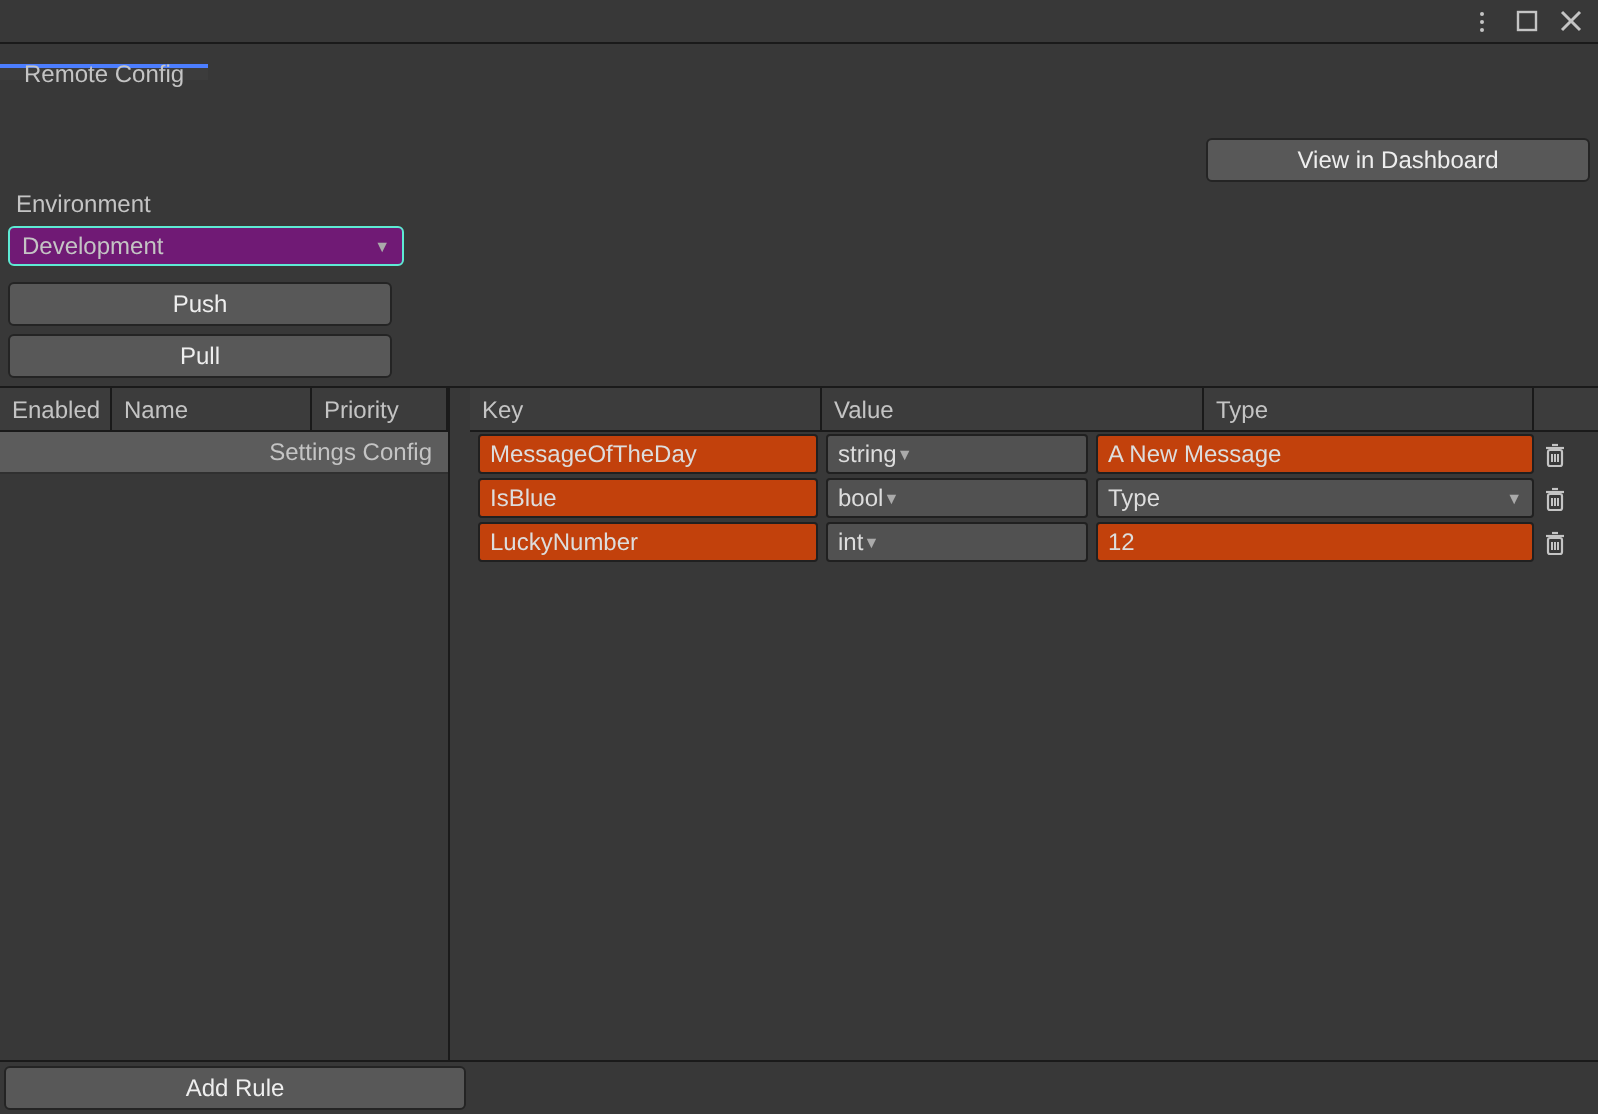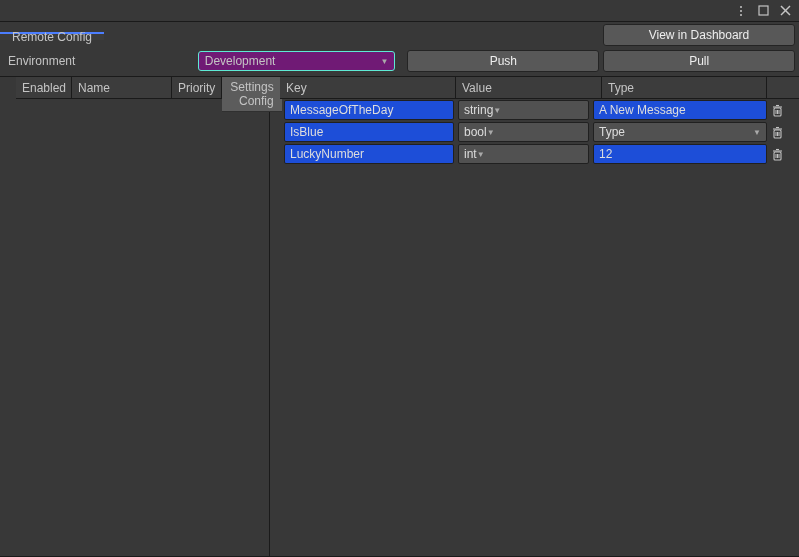--- a/index.html
+++ b/index.html
@@ -6,54 +6,54 @@
 body { background: #383838; color: #c4c4c4; width: 799px; height: 557px; overflow: hidden; display: flex; flex-direction: column; }
 
 
 .titlebar { background: #383838; height: 22px; display: flex; align-items: stretch; border-bottom: 1px solid #1a1a1a; }
 .tab { background: #3c3c3c; padding: 3px 12px; border-top: 2px solid #4c7eff; display: flex; align-items: center; margin-top: 32px; }
 .titlebar-spacer { flex: 1; }
 .titlebar-btns { display: flex; align-items: center; gap: 6px; padding-right: 6px; }
 .icon-btn { width: 16px; height: 16px; display: flex; align-items: center; justify-content: center; color: #c4c4c4; cursor: pointer; }
 
 
-.top-row { display: flex; justify-content: flex-end; padding: 2px 4px; gap: 4px; }
+.top-row { display: flex; justify-content: flex-end; padding: 2px 4px; gap: 4px; margin-top: 45px; }
 .unity-btn { background: #585858; border: 1px solid #242424; border-radius: 3px; color: #eee; padding: 3px 10px; text-align: center; cursor: pointer; }
 .unity-btn.wide { width: 192px; }
 
 
-.env-row { display: flex; align-items: center; padding: 2px 4px 4px 4px; gap: 4px; }
+.env-row { display: flex; align-items: flex-start; padding: 2px 4px 4px 4px; gap: 4px; flex-direction: column; }
 .env-label { width: 190px; padding-left: 4px; }
 .dropdown { background: #701a75; border: 1px solid #5eead4; border-radius: 3px; padding: 2px 6px; display: flex; align-items: center; justify-content: space-between; cursor: pointer; }
 .dropdown .arrow { font-size: 8px; color: #aaa; }
 .env-dd { width: 198px; }
 
 
 .main { flex: 1; display: flex; border-top: 1px solid #1a1a1a; min-height: 0; }
-.left-panel { width: 254px; display: flex; flex-direction: row; border-right: 1px solid #1a1a1a; margin-left: 16px; }
+.left-panel { width: 225px; display: flex; flex-direction: column; border-right: 1px solid #1a1a1a; }
 .right-panel { flex: 1; display: flex; flex-direction: column; margin-left: 10px; }
 
 
 .col-headers { display: flex; background: #3c3c3c; border-bottom: 1px solid #1a1a1a; height: 22px; }
 .col-head { padding: 3px 6px; border-right: 1px solid #1a1a1a; display: flex; align-items: center; }
 .left-panel .ch-enabled { width: 56px; }
 .left-panel .ch-name { width: 100px; }
 .left-panel .ch-priority { flex: 1; }
 .right-panel .ch-key { width: 176px; }
 .right-panel .ch-type { width: 165px; }
 .right-panel .ch-value { flex: 1; }
 .right-panel .ch-trash { width: 32px; border-right:none;}
 
 
 .rule-row { background: #5c5c5c; padding: 3px 8px; text-align: right; border-bottom:1px solid #303030;}
 
 
 .settings-body { flex: 1; overflow: auto; }
 .setting-row { display: flex; align-items: center; gap: 4px; padding: 1px 4px; }
-.field { background: #1d4ed8; border: 1px solid #202020; border-radius: 2px; padding: 2px 5px; color: #ddd; }
+.field { background: #c2410c; border: 1px solid #202020; border-radius: 2px; padding: 2px 5px; color: #ddd; }
 .key-field { width: 170px; }
 .type-dd { width: 131px; background:#515151; display:flex;justify-content:flex-start;align-items:center;}
 .val-field { flex: 1; }
 .val-dd { flex:1; background:#515151; display:flex;justify-content:space-between;align-items:center;}
 .trash { width: 24px; text-align: center; cursor: pointer; color:#c4c4c4; }
 
 
 .footer { display: flex; border-top: 1px solid #1a1a1a; }
 .footer .unity-btn { flex: 0 0 auto; border-radius: 3px; text-align:center; }
 .footer-left { width: 235px; padding:2px;}
@@ -178,13 +178,16 @@
                 <line x1="5" y1="6" x2="5" y2="10" stroke="#c4c4c4" stroke-width="1"></line>
                 <line x1="6.5" y1="6" x2="6.5" y2="10" stroke="#c4c4c4" stroke-width="1"></line>
                 <line x1="8" y1="6" x2="8" y2="10" stroke="#c4c4c4" stroke-width="1"></line>
               </svg></span></div>
         </div>
       </div>
   </div>
 </div>
 
 <div class="footer">
+  <div class="footer-left">
+    <div class="unity-btn">Add Rule</div>
+  </div>
 </div>
 
 </body></html>

